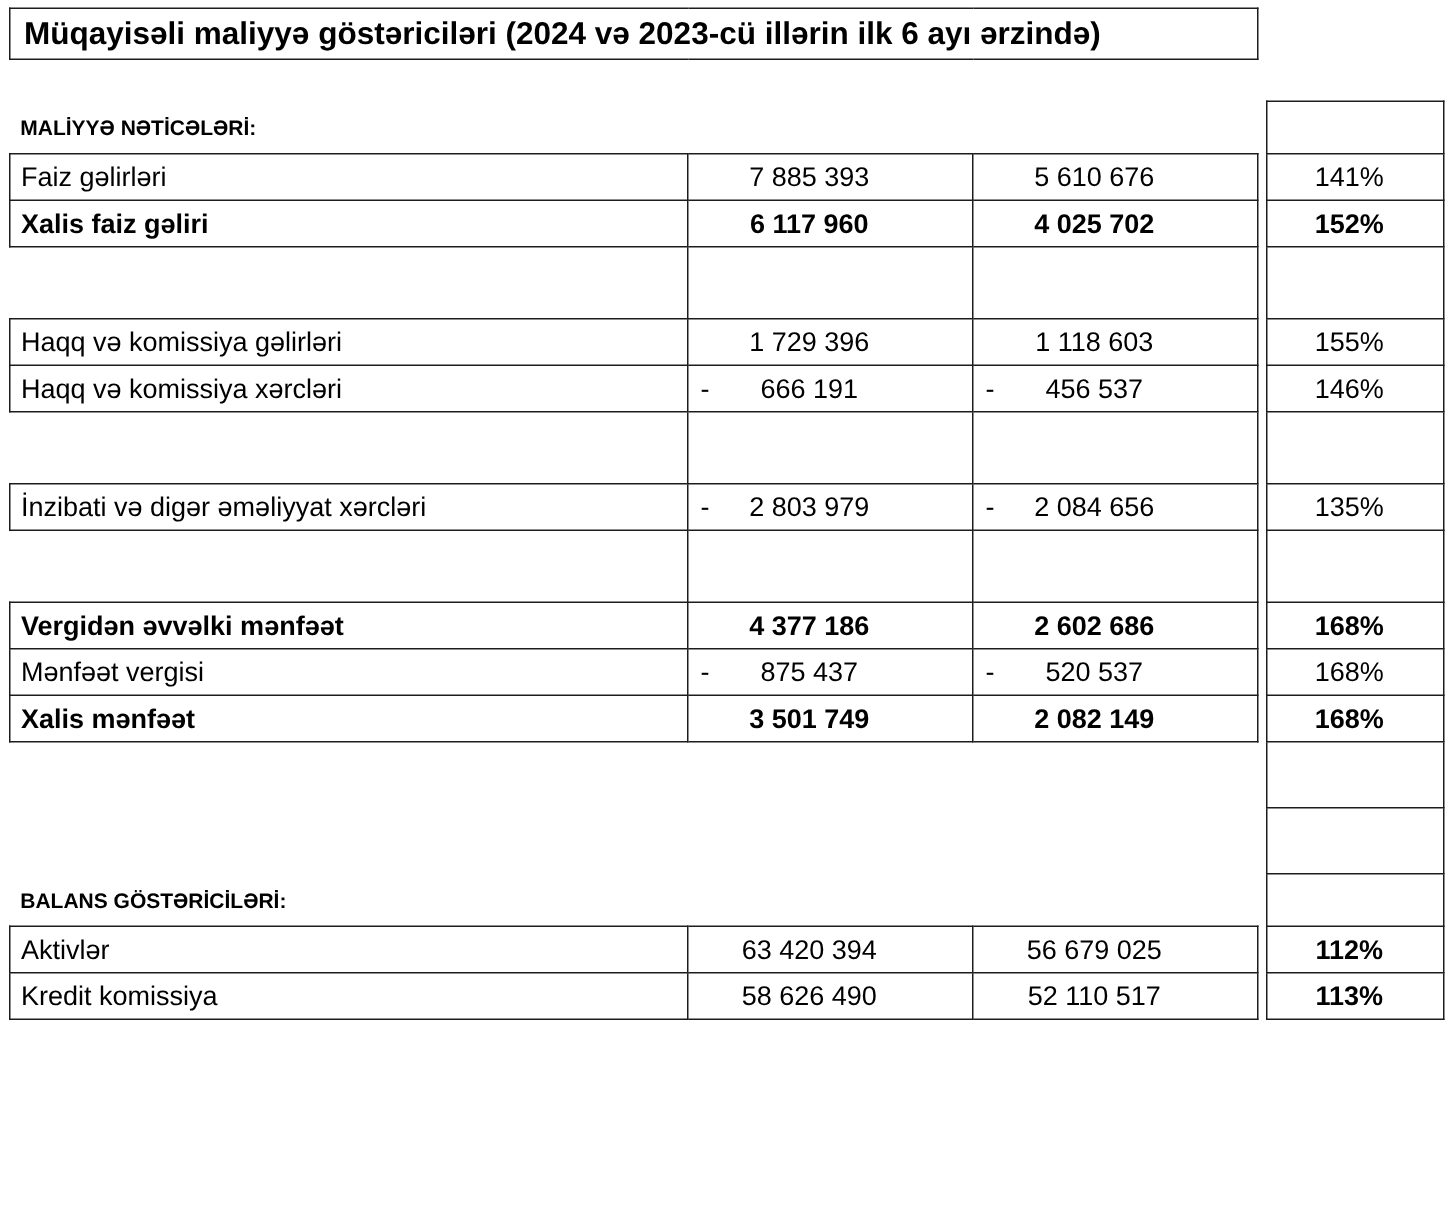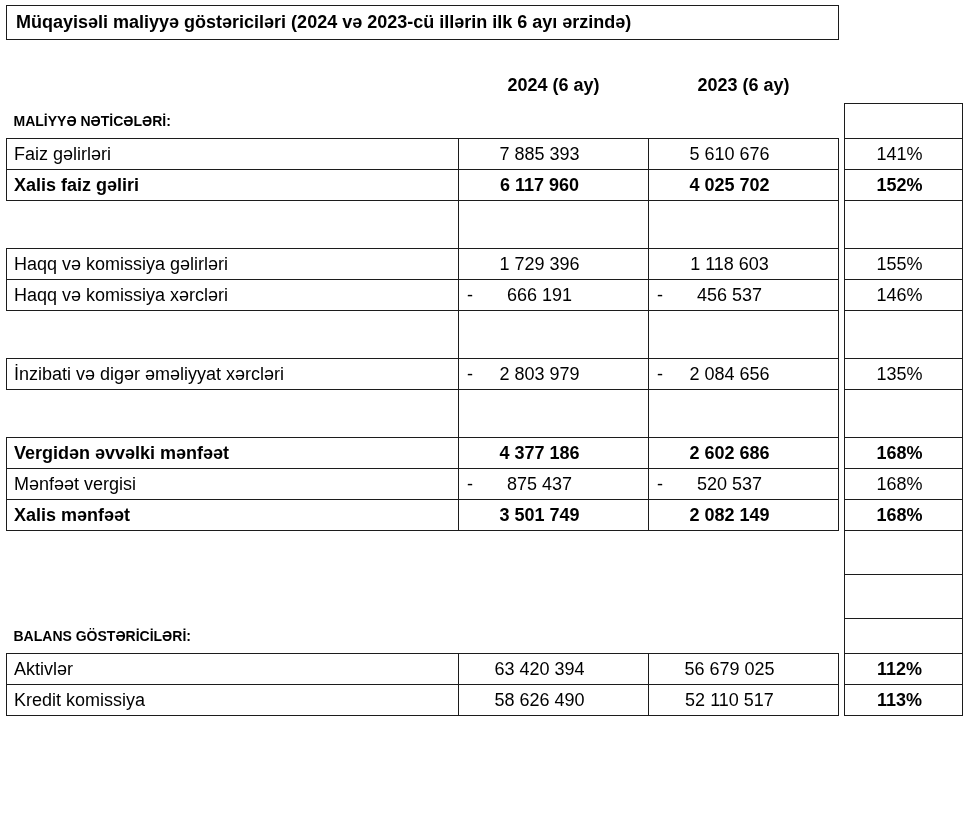--- a/index.html
+++ b/index.html
@@ -26,21 +26,21 @@
   td {
     font-size: 18px;
     vertical-align: middle;
     white-space: nowrap;
     overflow: hidden;
     padding: 0;
   }
   .b { border: 1px solid #1c1c1c; }
   .title {
     font-weight: 700;
-    font-size: 18px;
+    font-size: 21px;
     padding-left: 9px;
     height: 33px;
   }
   .r-title td { height: 33px; }
   .r-topgap td { height: 27px; }
   .r-header td { height: 36px; }
   .colhead { font-weight: 700; text-align: center; }
   .r-section td { height: 34px; }
   .section { font-weight: 700; font-size: 14px; }
   .label { padding-left: 7px; }
@@ -81,27 +81,20 @@
     </colgroup>
     <tbody>
       <tr class="r-title">
         <td class="title b" colspan="3">Müqayisəli maliyyə göstəriciləri (2024 və 2023-cü illərin ilk 6 ayı ərzində)</td>
         <td class="gapcol"></td>
         <td></td>
       </tr>
       <tr class="r-topgap">
         <td colspan="5"></td>
       </tr>
-      <tr class="r-header">
-        <td></td>
-        <td class="colhead">2024 (6 ay)</td>
-        <td class="colhead">2023 (6 ay)</td>
-        <td class="gapcol"></td>
-        <td></td>
-      </tr>
     </tbody>
     <tbody id="rows-body">
         <tr class="r-section">
           <td class="label section">MALİYYƏ NƏTİCƏLƏRİ:</td>
           <td class="num"></td>
           <td class="num"></td>
           <td class="gapcol"></td>
           <td class="pct b"></td>
         </tr>
         <tr class="r-data">

